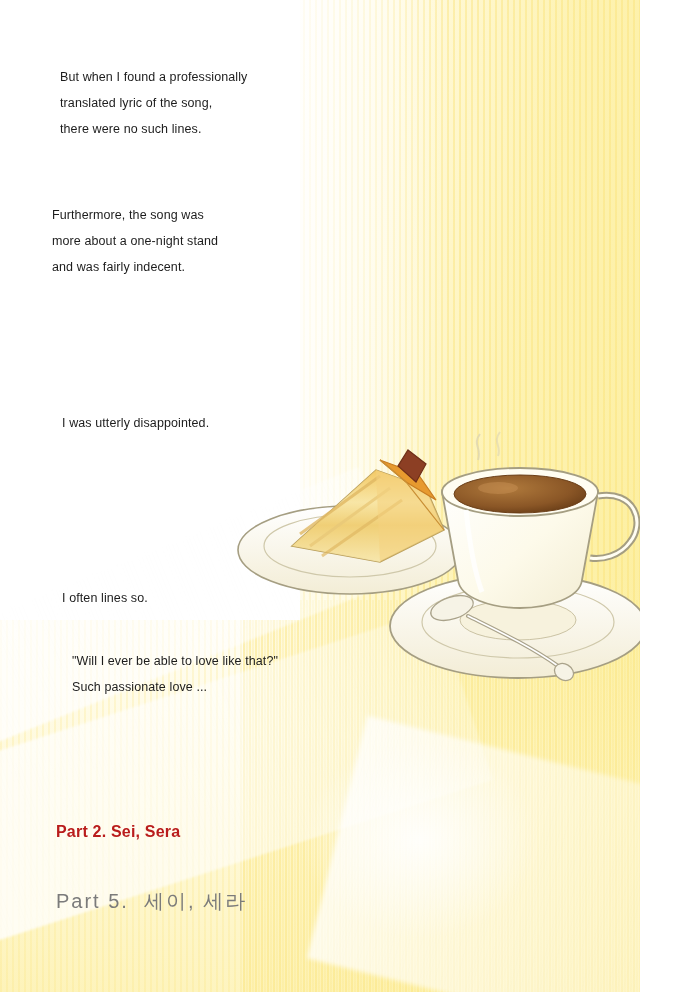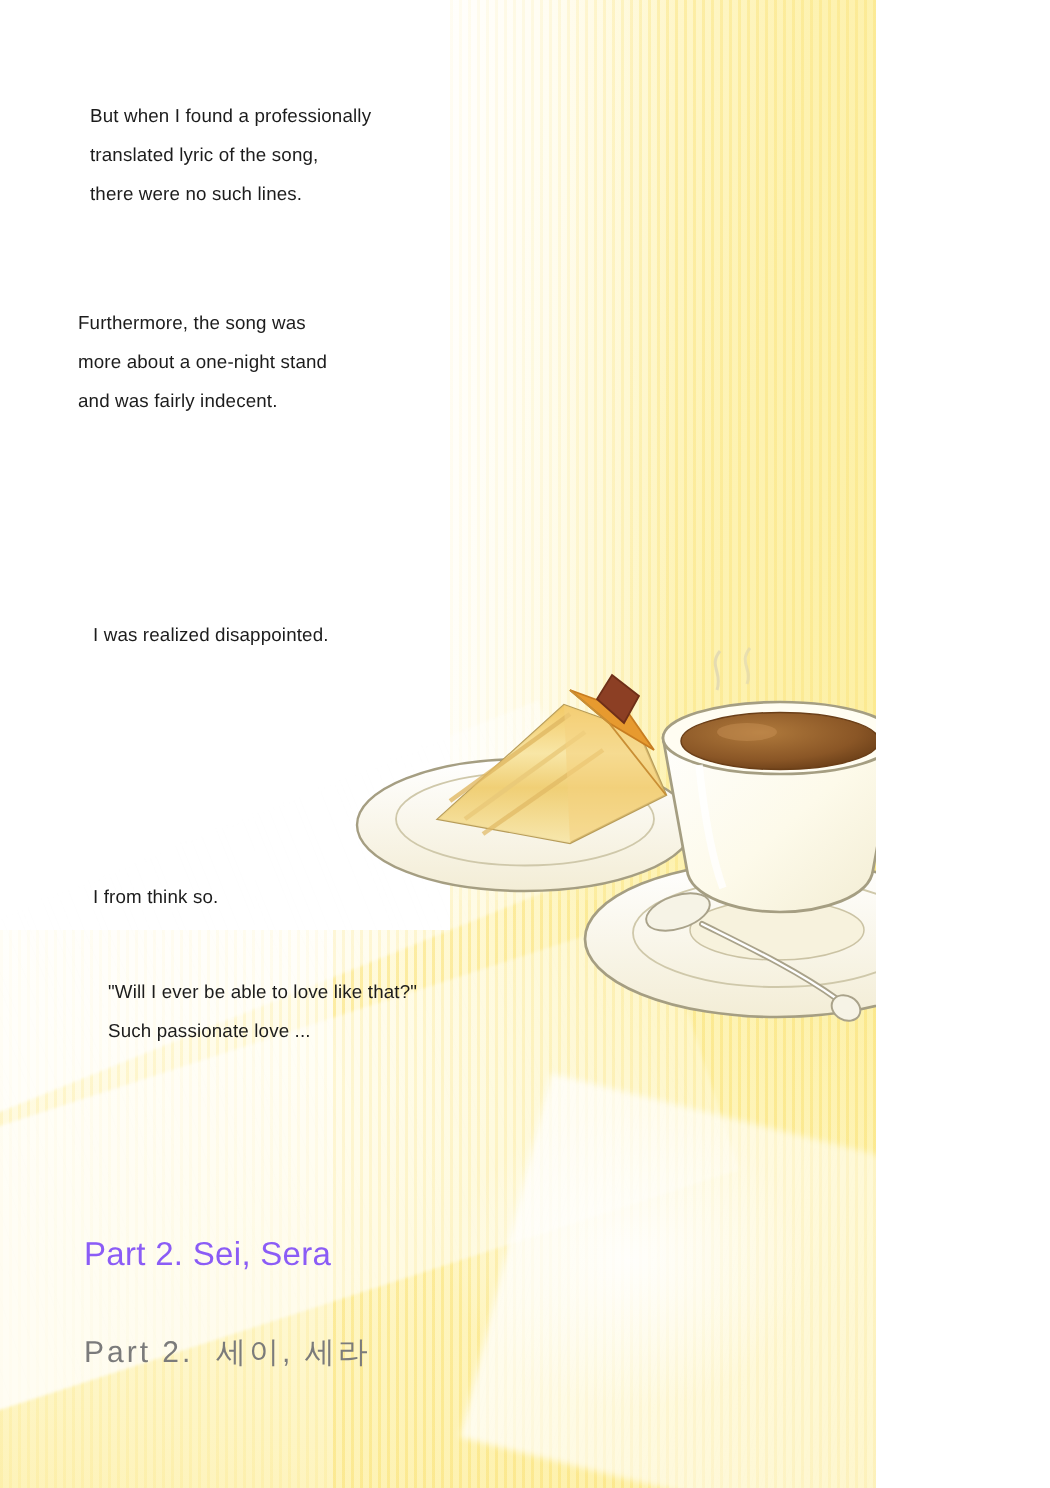--- a/index.html
+++ b/index.html
@@ -2,21 +2,21 @@
 <html><head>
 <meta charset="utf-8">
 <style>
   html, body {
     margin: 0;
     padding: 0;
     background: #ffffff;
   }
   #page {
     position: relative;
-    width: 584px;
+    width: 640px;
     height: 992px;
     overflow: hidden;
     background: #ffffff;
     font-family: "Liberation Sans", sans-serif;
   }
 
   
   .bg-layer {
     position: absolute;
     inset: 0;
@@ -128,23 +128,23 @@
   .whiteout {
     position: absolute;
     left: 44px; top: 446px; width: 146px; height: 28px;
     background: #ffffff;
     border-radius: 14px;
   }
 
   .part-en {
     position: absolute;
     left: 56px; top: 823px;
-    font-size: 22px;
-    font-weight: normal;
-    color: #8b5cf6;
+    font-size: 16px;
+    font-weight: bold;
+    color: #b91c1c;
     letter-spacing: 0.2px;
     white-space: pre;
   }
   .part-kr {
     position: absolute;
     left: 56px; top: 888px;
     font-size: 20px;
     color: #7b7b7b;
     letter-spacing: 2px;
     white-space: pre;
@@ -238,22 +238,22 @@
       </g>
     </svg>
   </div>
 
   <div class="txt b1">But when I found a professionally
 translated lyric of the song,
 there were no such lines.</div>
   <div class="txt b2">Furthermore, the song was
 more about a one-night stand
 and was fairly indecent.</div>
-  <div class="txt b4">I was realized disappointed.</div>
+  <div class="txt b4">I was utterly disappointed.</div>
   <div class="whiteout"></div>
-  <div class="txt b6">I from think so.</div>
+  <div class="txt b6">I often lines so.</div>
   <div class="txt b7">"Will I ever be able to love like that?"
 Such passionate love ...</div>
 
   <div class="part-en">Part 2. Sei, Sera</div>
-  <div class="part-kr">Part 2.  세이, 세라</div>
+  <div class="part-kr">Part 5.  세이, 세라</div>
 
 </div>
 
 </body></html>

